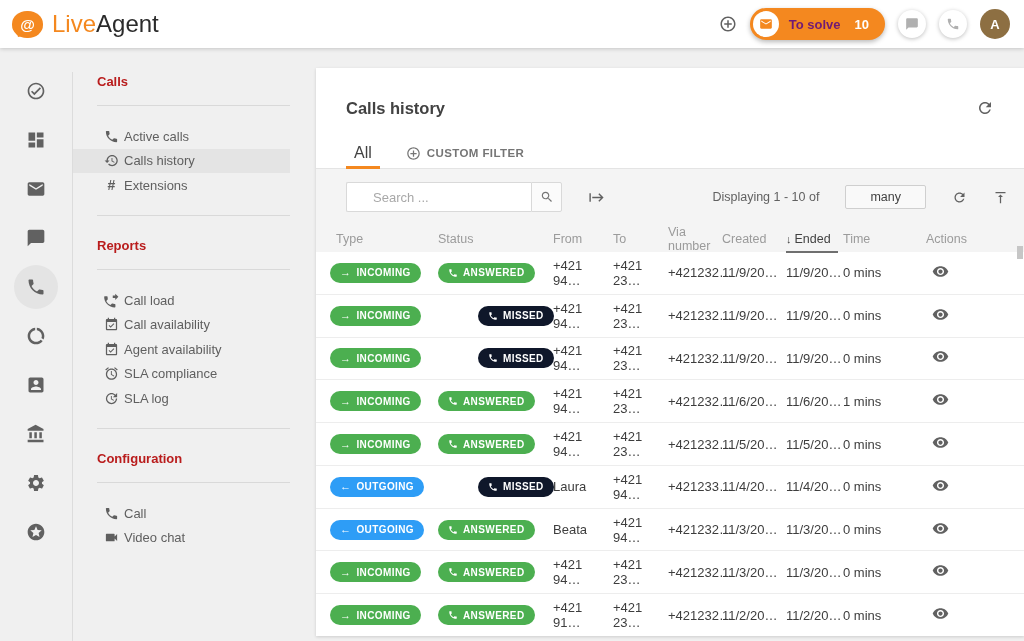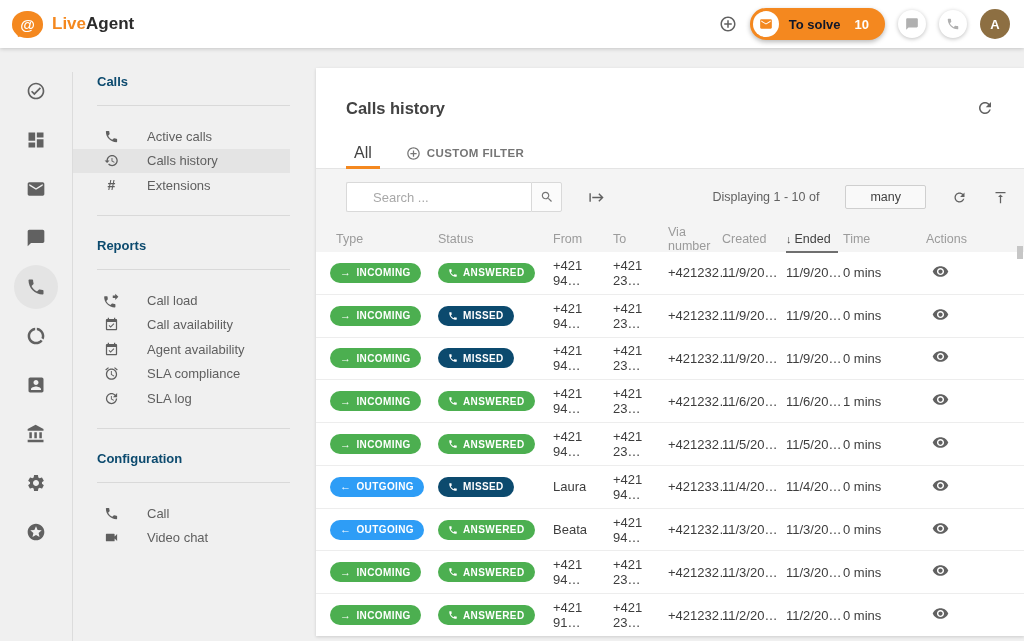--- a/index.html
+++ b/index.html
@@ -9,53 +9,53 @@
   
   .topbar { height:48px; background:#fff; display:flex; align-items:center;
     justify-content:space-between; padding:0 14px 0 12px; position:relative; z-index:10;
     box-shadow:0 1px 4px rgba(0,0,0,.18); }
   .logo { display:flex; align-items:center; gap:9px; }
   .logo-bubble { width:31px; height:27px; background:#f4881f; border-radius:48%;
     position:relative; display:flex; align-items:center; justify-content:center;
     color:#fff; font-weight:bold; font-size:15px; }
   .logo-bubble::after { content:''; position:absolute; left:1px; bottom:-4px;
     border:5px solid transparent; border-top-color:#f4881f; transform:rotate(30deg); }
-  .logo-text { font-size:17px; font-weight:bold; color:#2b2b2b; }
+  .logo-text { font-size:24px; font-weight:normal; color:#2b2b2b; }
   .logo-text .live { color:#f4881f; }
   .topbar-right { display:flex; align-items:center; gap:13px; }
   .plain-btn svg { width:24px; height:24px; fill:#616161; display:block; }
   .pill { height:32px; border-radius:16px; background:#f4881f; display:flex; align-items:center;
     padding:3px 16px 3px 3px; gap:10px; box-shadow:0 2px 5px rgba(0,0,0,.28); cursor:pointer; border:none; }
   .pill-circle { width:26px; height:26px; border-radius:50%; background:#fff;
     display:flex; align-items:center; justify-content:center; }
   .pill-circle svg { width:14px; height:14px; fill:#f4881f; }
-  .pill-label { color:#0f172a; font-size:13px; font-weight:bold; }
+  .pill-label { color:#701a75; font-size:13px; font-weight:bold; }
   .pill-count { color:#fff; font-size:13px; font-weight:bold; margin-left:4px; }
   .circle-btn { width:28px; height:28px; border-radius:50%; background:#fff; border:none;
     box-shadow:0 1px 4px rgba(0,0,0,.25); display:flex; align-items:center; justify-content:center; cursor:pointer; }
   .circle-btn svg { width:14px; height:14px; fill:#b0b0b0; }
   .avatar { width:30px; height:30px; border-radius:50%; background:#8d6f42; color:#fff;
     display:flex; align-items:center; justify-content:center; font-size:13px; font-weight:bold; cursor:pointer; }
 
   
   .rail { position:absolute; left:0; top:48px; bottom:0; width:72px;
     display:flex; flex-direction:column; align-items:center; padding-top:21px; gap:5px; }
   .rail-item { width:44px; height:44px; border-radius:50%; display:flex;
     align-items:center; justify-content:center; cursor:pointer; }
   .rail-item svg { width:20px; height:20px; fill:#616161; }
   .rail-item.active { background:#e4e4e4; }
   .vline { position:absolute; left:72px; top:72px; bottom:0; width:1px; background:#dcdcdc; }
 
   
   .nav { position:absolute; left:73px; top:48px; bottom:0; width:243px;
     padding:26px 26px 0 24px; }
-  .nav-title { font-size:13px; font-weight:bold; color:#0c4a6e; height:18px; }
+  .nav-title { font-size:13px; font-weight:bold; color:#b91c1c; height:18px; }
   .nav-hr { border-top:1px solid #d9d9d9; margin:13px 0 18px 0; height:0; }
   .nav-hr.gap { margin:17px 0 22px 0; }
-  .nav-item { display:flex; align-items:center; gap:28px; height:24.6px;
+  .nav-item { display:flex; align-items:center; gap:5px; height:24.6px;
     padding-left:7px; font-size:13px; color:#5f5f5f; cursor:pointer; }
   .nav-item svg { width:15px; height:15px; fill:#5f5f5f; flex-shrink:0; }
   .nav-item .hash { width:15px; text-align:center; font-size:14px; font-weight:bold; color:#5f5f5f; }
   .nav-item.active { background:#e4e4e4; margin-left:-24px; padding-left:31px; }
 
   
   .card { position:absolute; left:316px; top:68px; width:708px; height:568px;
     background:#fff; box-shadow:0 1px 3px rgba(0,0,0,.15); }
   .card-head { height:70px; display:flex; align-items:center; justify-content:space-between;
     padding:10px 30px 0 30px; }
@@ -108,21 +108,21 @@
   .trow { flex:1; border-bottom:1px solid #ededed; font-size:13px; color:#3d3d3d;
     cursor:pointer; background:#fff; }
   .trow:last-child { border-bottom:none; }
   .badge { display:inline-flex; align-items:center; gap:5px; height:20px;
     padding:0 10px; border-radius:10px; color:#fff; font-size:10px; font-weight:bold;
     letter-spacing:.4px; white-space:nowrap; }
   .badge .arrow { font-size:11px; line-height:1; }
   .badge svg { width:10px; height:10px; fill:#fff; }
   .badge.incoming, .badge.answered { background:#4caf50; }
   .badge.outgoing { background:#2e9df6; }
-  .badge.missed { background:#0c4a6e; }
+  .badge.missed { background:#0f172a;margin-left:40px; }
   .eye-btn { border:none; background:transparent; padding:0; margin-left:6px; cursor:pointer; }
   .eye-btn svg { width:17px; height:17px; fill:#616161; display:block; }
   .scroll-thumb { position:absolute; right:1px; top:178px; width:6px; height:13px;
     background:#c6c6c6; }
 </style>
 </head>
 <body>
 
 <div class="topbar">
   <div class="logo">

